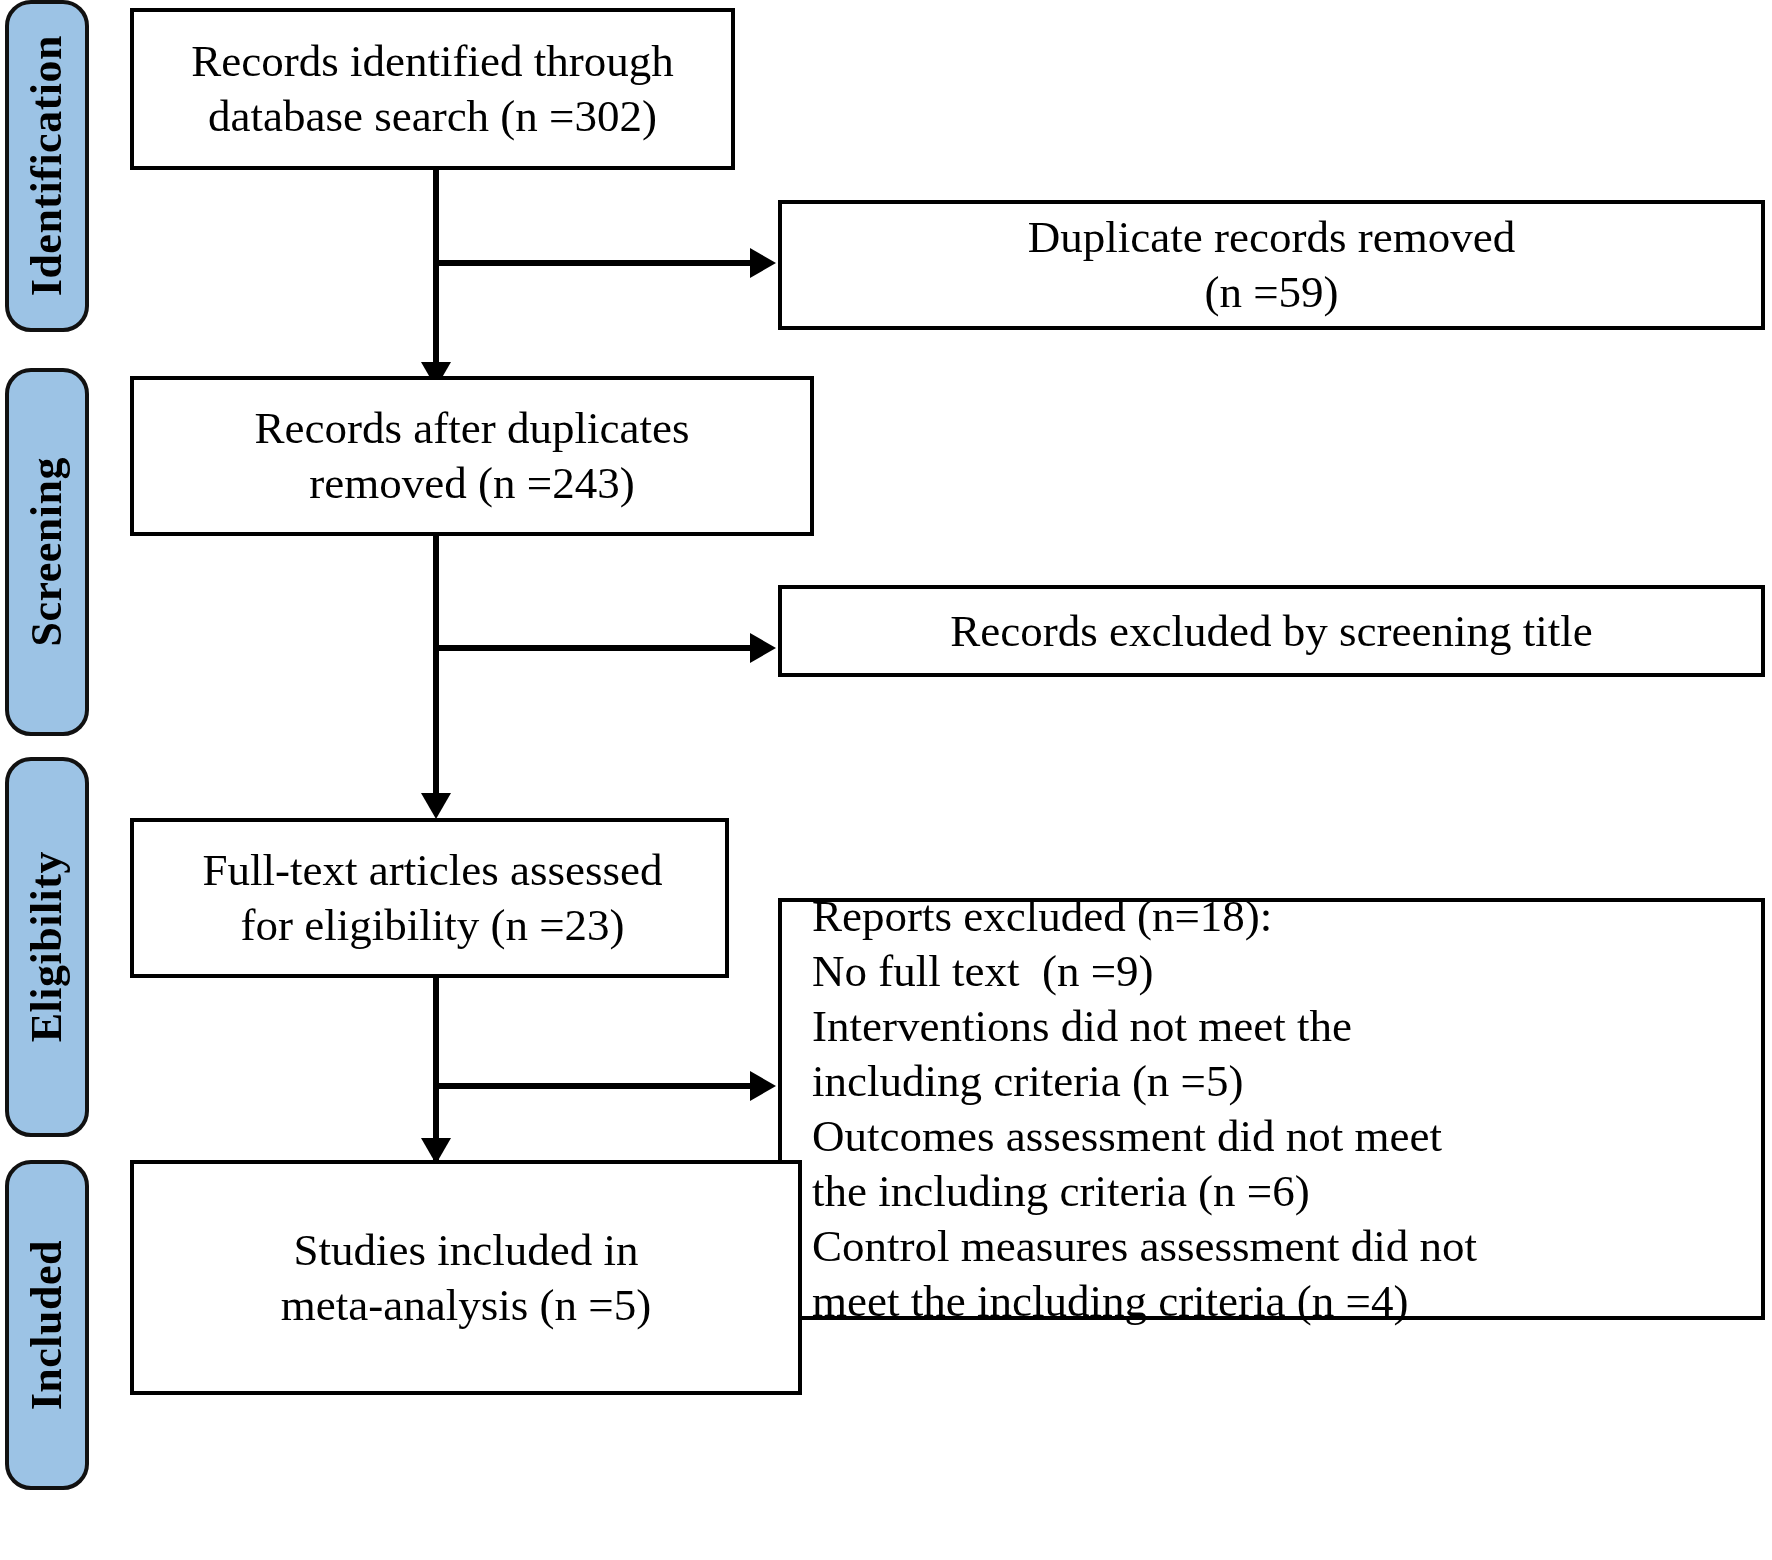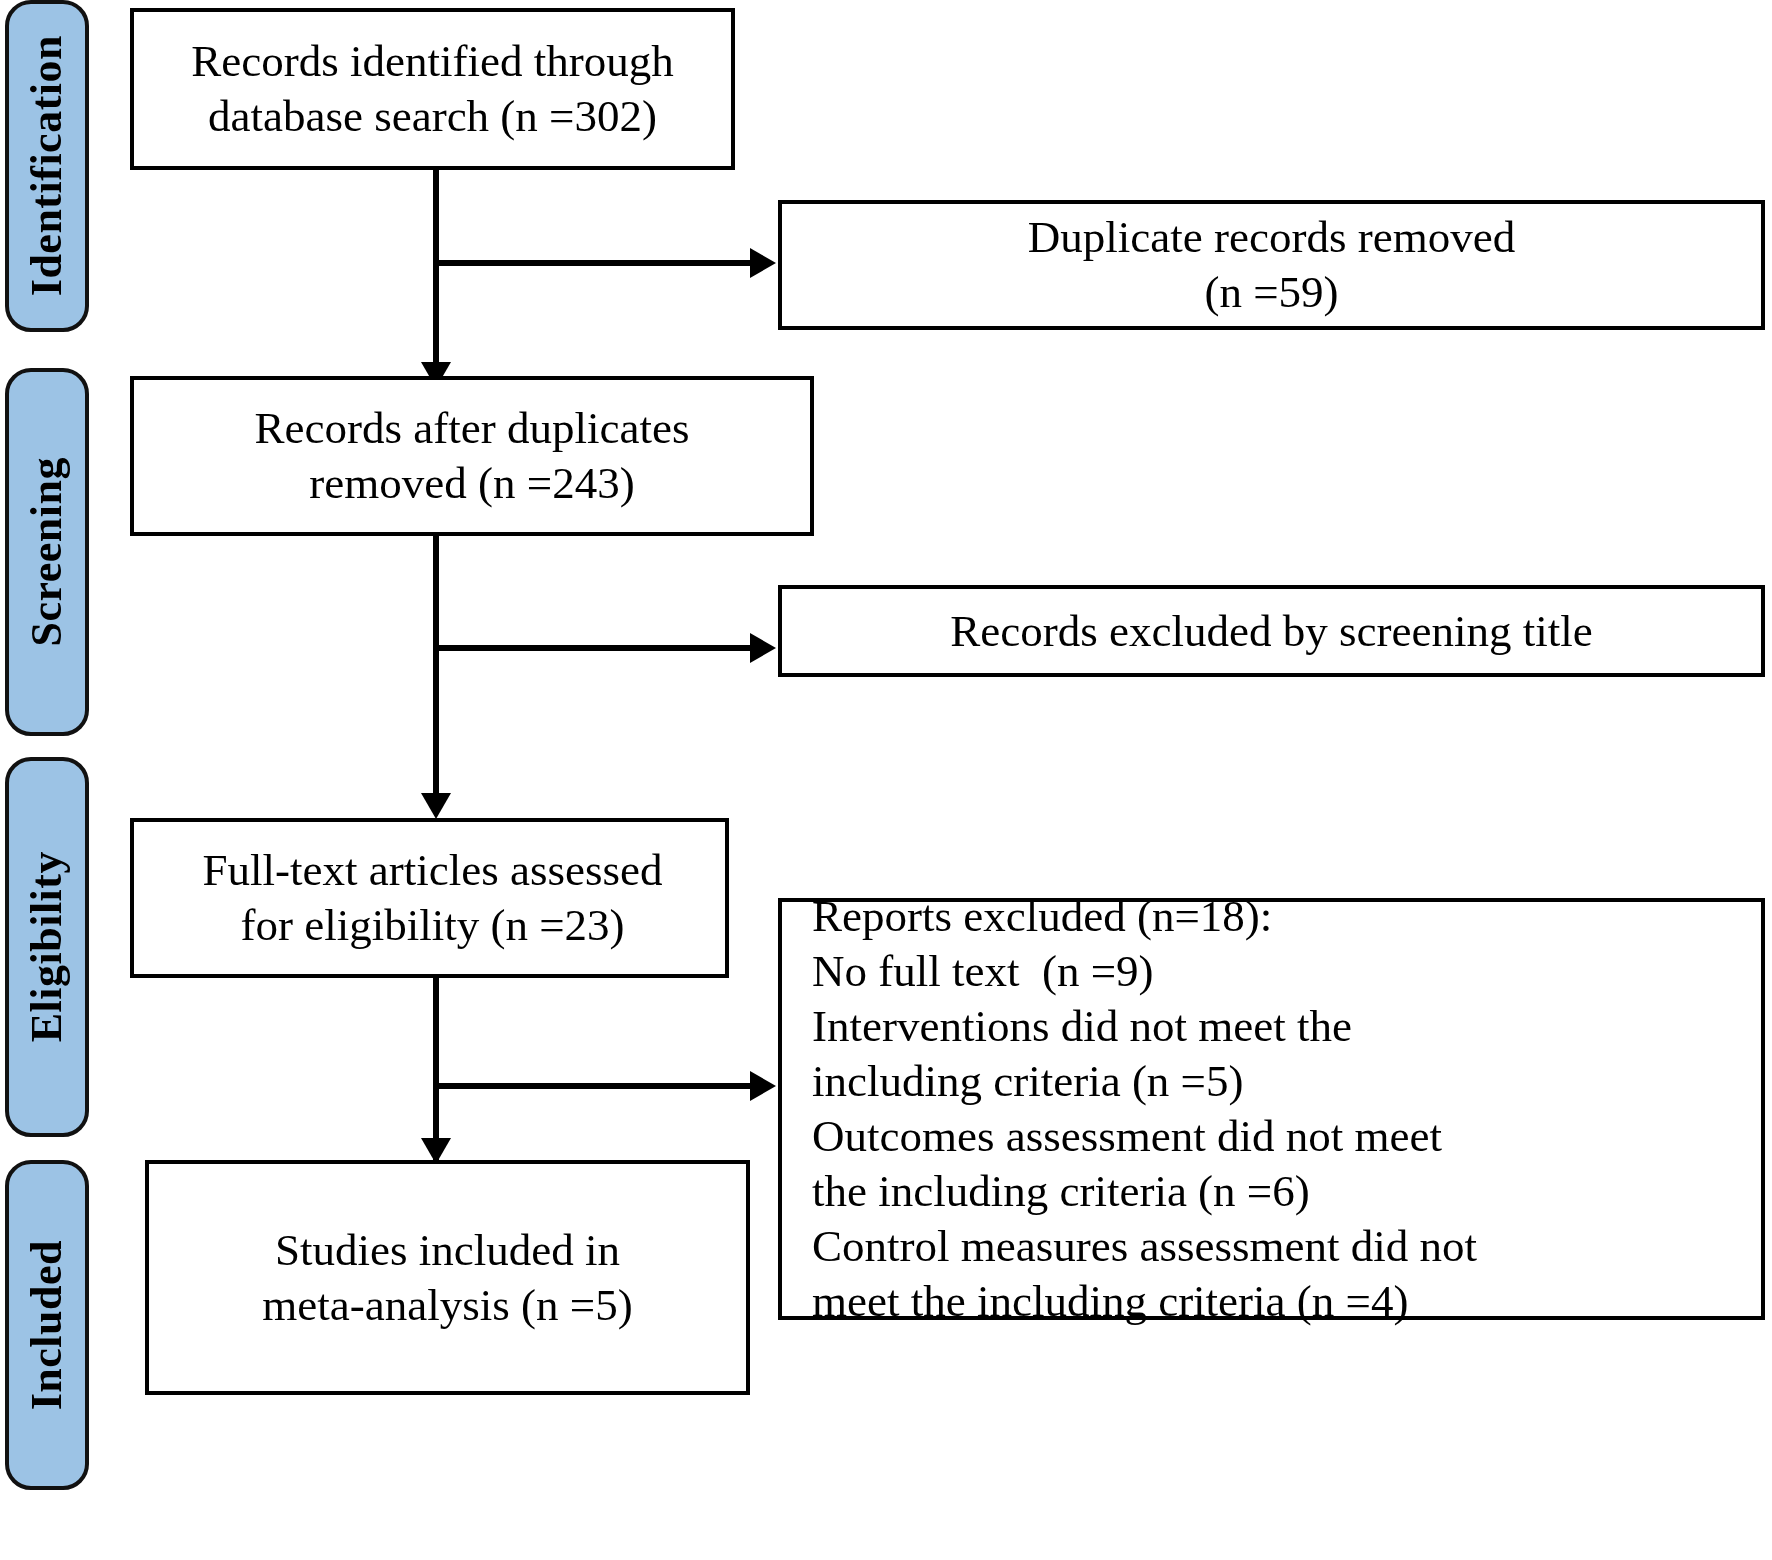--- a/index.html
+++ b/index.html
@@ -148,18 +148,18 @@
     <div class="line">Reports excluded (n=18):</div>
     <div class="line">No full text  (n =9)</div>
     <div class="line">Interventions did not meet the</div>
     <div class="line">including criteria (n =5)</div>
     <div class="line">Outcomes assessment did not meet</div>
     <div class="line">the including criteria (n =6)</div>
     <div class="line">Control measures assessment did not</div>
     <div class="line">meet the including criteria (n =4)</div>
   </div>
 
-  <div class="flow-box centered" style="left:130px; top:1160px; width:605px; height:235px;margin-left:15px;">
+  <div class="flow-box centered" style="left:130px; top:1160px; width:672px; height:235px;">
     <div class="line">Studies included in</div>
     <div class="line">meta-analysis (n =5)</div>
   </div>
 
 </div>
 
 </body></html>

